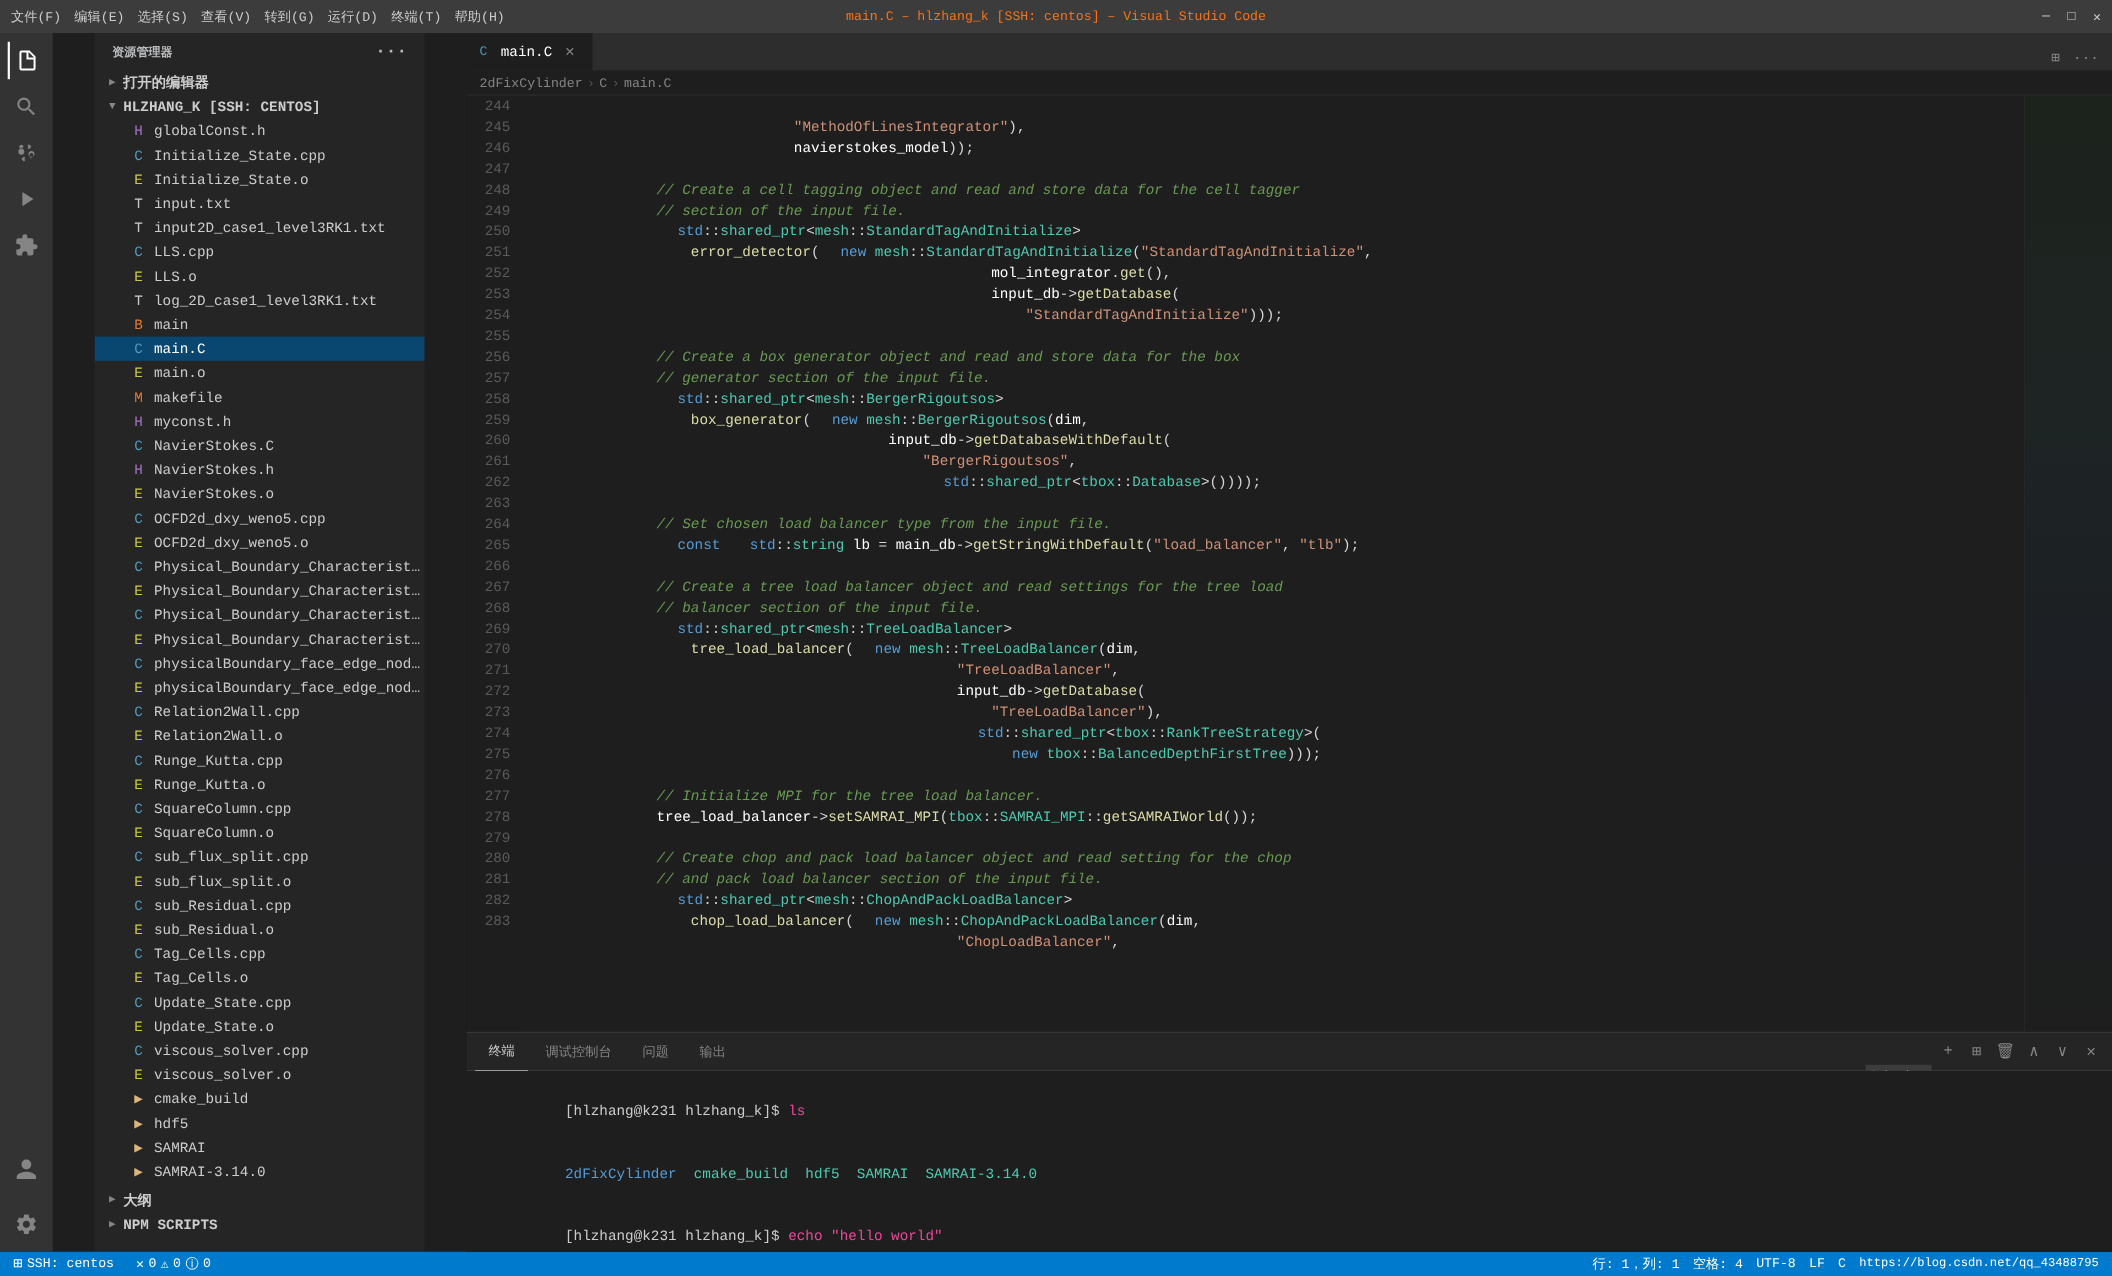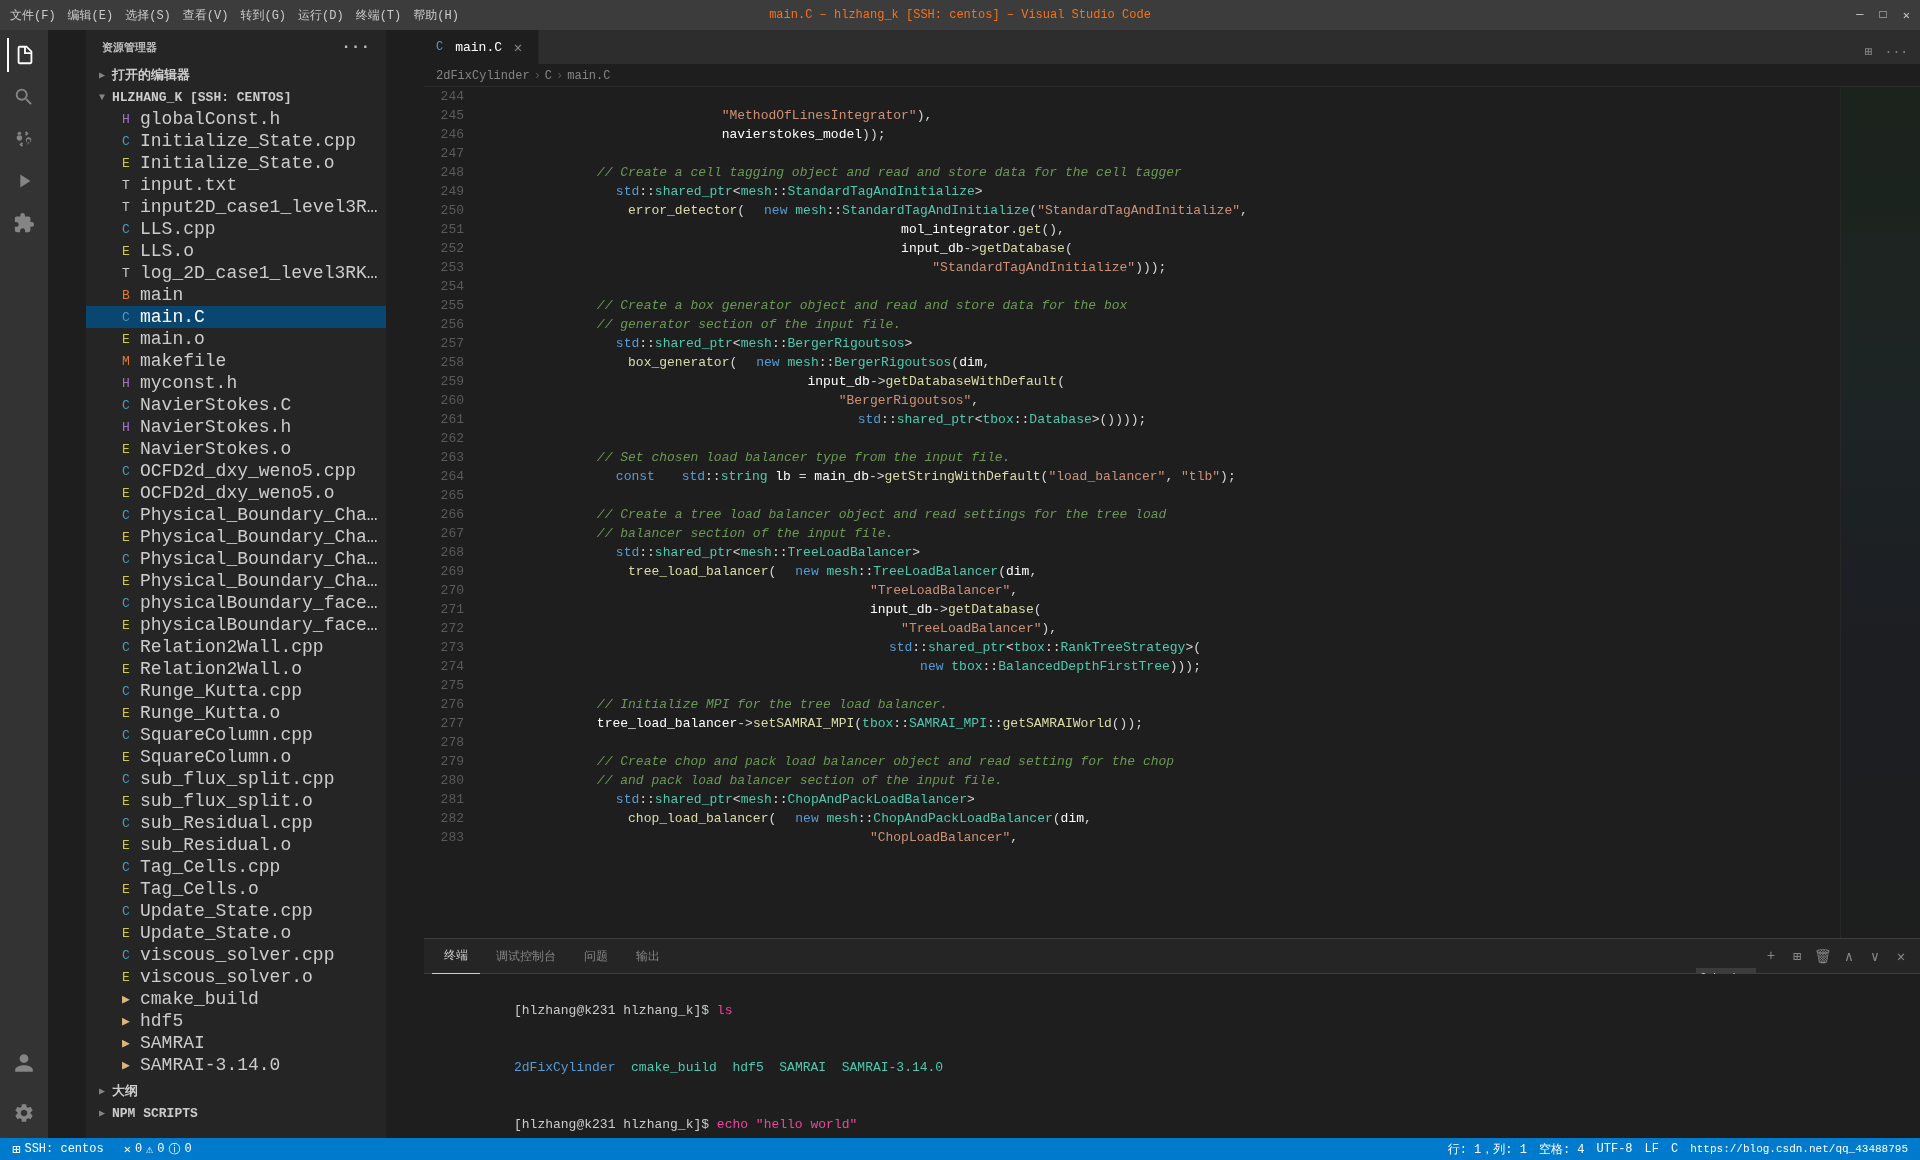--- a/index.html
+++ b/index.html
@@ -118,21 +118,21 @@
     .sidebar-item .item-icon {
       width: 16px;
       height: 16px;
       margin-right: 6px;
       flex-shrink: 0;
       display: flex;
       align-items: center;
       justify-content: center;
     }
     .sidebar-item .item-label {
-      font-size: 18px;
+      font-size: 13px;
       overflow: hidden;
       text-overflow: ellipsis;
     }
     .group-header {
       display: flex;
       align-items: center;
       padding: 2px 0 2px 8px;
       cursor: pointer;
       height: 22px;
     }
@@ -712,20 +712,23 @@
             &nbsp;&nbsp;&nbsp;&nbsp;&nbsp;&nbsp;&nbsp;&nbsp;&nbsp;&nbsp;&nbsp;&nbsp;&nbsp;&nbsp;&nbsp;&nbsp;&nbsp;&nbsp;&nbsp;&nbsp;<span class="str">"MethodOfLinesIntegrator"</span><span class="pu">),</span>
           </div>
           <div class="code-line">
             &nbsp;&nbsp;&nbsp;&nbsp;&nbsp;&nbsp;&nbsp;&nbsp;&nbsp;&nbsp;&nbsp;&nbsp;&nbsp;&nbsp;&nbsp;&nbsp;&nbsp;&nbsp;&nbsp;&nbsp;<span class="va">navierstokes_model</span><span class="pu">));</span>
           </div>
           <div class="code-line">&nbsp;</div>
           <div class="code-line">
             &nbsp;&nbsp;&nbsp;&nbsp;<span class="cm">// Create a cell tagging object and read and store data for the cell tagger</span>
           </div>
           <div class="code-line">
+            &nbsp;&nbsp;&nbsp;&nbsp;<span class="cm">// section of the input file.</span>
+          </div>
+          <div class="code-line">
             &nbsp;&nbsp;&nbsp;&nbsp;<span class="kw">std</span><span class="pu">::</span><span class="ty">shared_ptr</span><span class="pu">&lt;</span><span class="ns">mesh</span><span class="pu">::</span><span class="ty">StandardTagAndInitialize</span><span class="pu">&gt;</span>
           </div>
           <div class="code-line">
             &nbsp;&nbsp;&nbsp;&nbsp;&nbsp;&nbsp;&nbsp;&nbsp;<span class="fn">error_detector</span><span class="pu">(</span><span class="kw">new</span> <span class="ns">mesh</span><span class="pu">::</span><span class="ty">StandardTagAndInitialize</span><span class="pu">(</span><span class="str">"StandardTagAndInitialize"</span><span class="pu">,</span>
           </div>
           <div class="code-line">
             &nbsp;&nbsp;&nbsp;&nbsp;&nbsp;&nbsp;&nbsp;&nbsp;&nbsp;&nbsp;&nbsp;&nbsp;&nbsp;&nbsp;&nbsp;&nbsp;&nbsp;&nbsp;&nbsp;&nbsp;&nbsp;&nbsp;&nbsp;&nbsp;&nbsp;&nbsp;&nbsp;&nbsp;&nbsp;&nbsp;&nbsp;&nbsp;&nbsp;&nbsp;&nbsp;&nbsp;&nbsp;&nbsp;&nbsp;&nbsp;&nbsp;&nbsp;&nbsp;<span class="va">mol_integrator</span><span class="pu">.</span><span class="fn">get</span><span class="pu">(),</span>
           </div>
           <div class="code-line">
             &nbsp;&nbsp;&nbsp;&nbsp;&nbsp;&nbsp;&nbsp;&nbsp;&nbsp;&nbsp;&nbsp;&nbsp;&nbsp;&nbsp;&nbsp;&nbsp;&nbsp;&nbsp;&nbsp;&nbsp;&nbsp;&nbsp;&nbsp;&nbsp;&nbsp;&nbsp;&nbsp;&nbsp;&nbsp;&nbsp;&nbsp;&nbsp;&nbsp;&nbsp;&nbsp;&nbsp;&nbsp;&nbsp;&nbsp;&nbsp;&nbsp;&nbsp;&nbsp;<span class="va">input_db</span><span class="pu">-&gt;</span><span class="fn">getDatabase</span><span class="pu">(</span>

